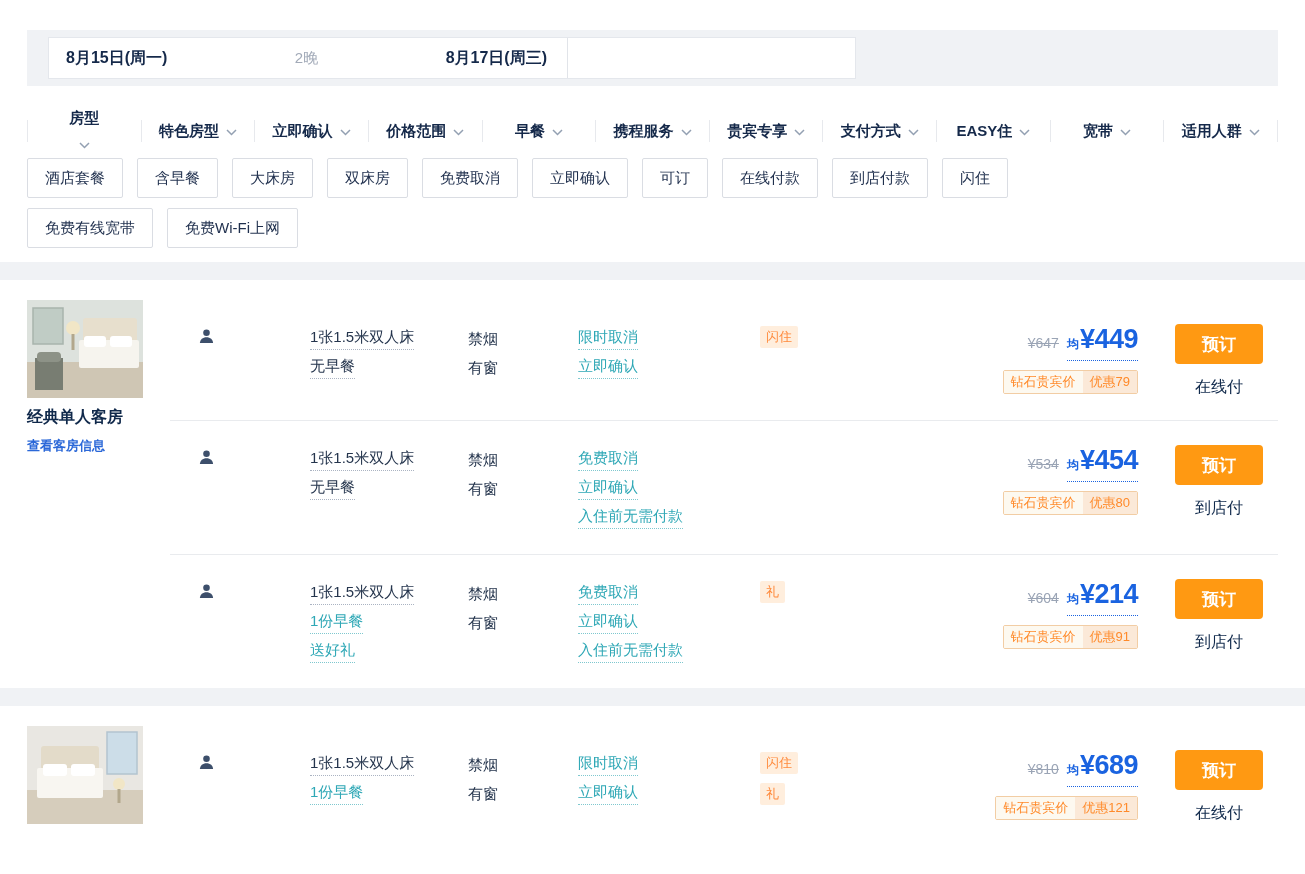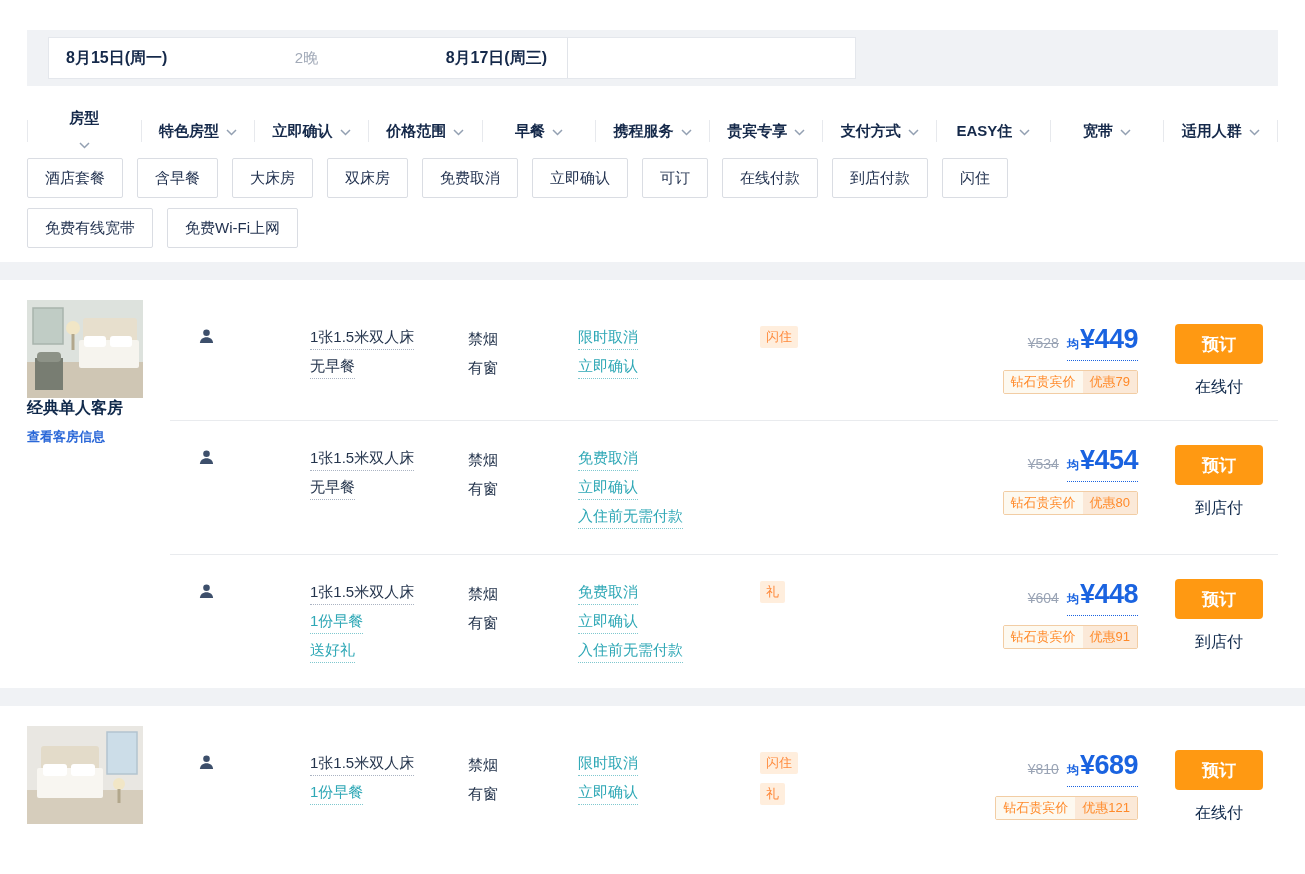--- a/index.html
+++ b/index.html
@@ -28,21 +28,21 @@
   .tag-btn { height: 40px; padding: 0 17px; background: #fff; border: 1px solid #dadde3;
     border-radius: 2px; font-size: 15px; color: #1f2f4d; display: flex; align-items: center;
     cursor: pointer; white-space: nowrap; font-family: inherit; }
 
   .section-gap { height: 18px; background: #f0f2f5; margin-top: 14px; }
 
   
   .room-card { padding: 20px 27px 0; display: flex; }
   .room-left { width: 143px; flex-shrink: 0; }
   .room-thumb { width: 116px; height: 98px; display: block; cursor: pointer; }
-  .room-name { margin-top: 0; font-size: 16px; font-weight: bold; color: #10294b; }
+  .room-name { margin-top: 9px; font-size: 16px; font-weight: bold; color: #10294b; }
   .room-link { margin-top: 9px; font-size: 13px; font-weight: bold; color: #2b68d8; cursor: pointer; }
 
   .room-rates { flex: 1; }
   .rate-row { display: flex; padding: 24px 0 22px; }
   .rate-row + .rate-row, .expand-row { border-top: 1px solid #e9ebee; }
 
   .col-icon { width: 140px; padding-left: 28px; padding-top: 4px; }
   .col-bed { width: 158px; }
   .col-feat { width: 110px; }
   .col-policy { width: 182px; }
@@ -233,21 +233,21 @@
           </div>
         <div class="cell-line teal u-dot-teal">
             <span>立即确认</span>
           </div>
       </div>
       <div class="col-tags">
         <span class="otag">闪住</span>
       </div>
       <div class="col-price">
         <div class="price-line">
-          <span class="old-price">¥528</span>
+          <span class="old-price">¥647</span>
           <span class="avg-wrap">
             <span class="avg-label">均</span>
             <span class="price-big">¥449</span>
           </span>
         </div>
         <span class="badge">
           <span class="badge-l">钻石贵宾价</span>
           <span class="badge-r">优惠79</span>
         </span>
       </div>
@@ -349,21 +349,21 @@
           </div>
       </div>
       <div class="col-tags">
         <span class="otag">礼</span>
       </div>
       <div class="col-price">
         <div class="price-line">
           <span class="old-price">¥604</span>
           <span class="avg-wrap">
             <span class="avg-label">均</span>
-            <span class="price-big">¥448</span>
+            <span class="price-big">¥214</span>
           </span>
         </div>
         <span class="badge">
           <span class="badge-l">钻石贵宾价</span>
           <span class="badge-r">优惠91</span>
         </span>
       </div>
       <div class="col-action">
         <button class="book-btn">预订</button>
         <div class="pay-label">到店付</div>

